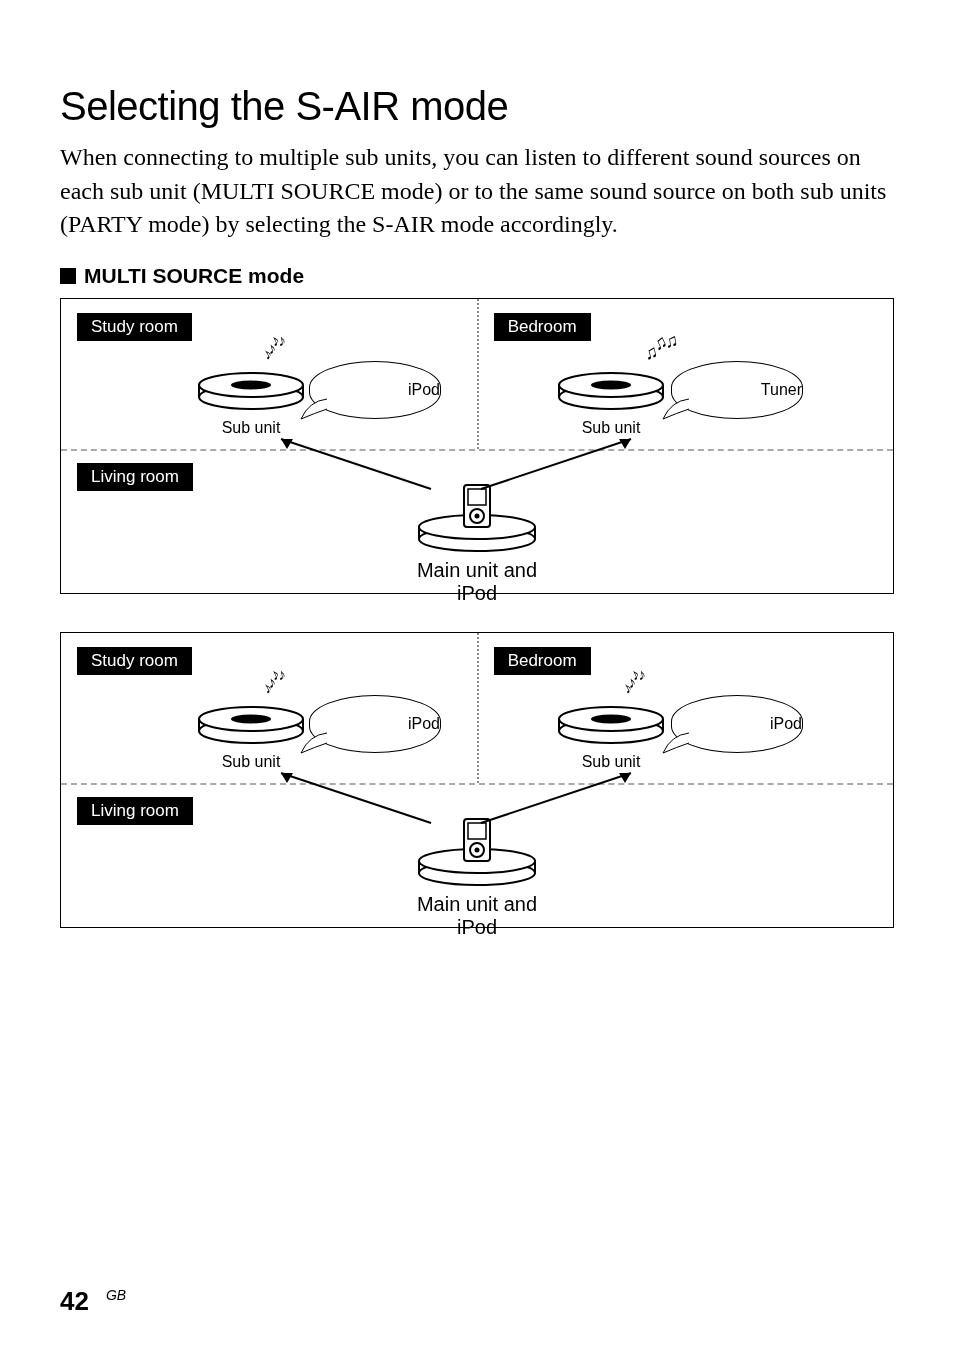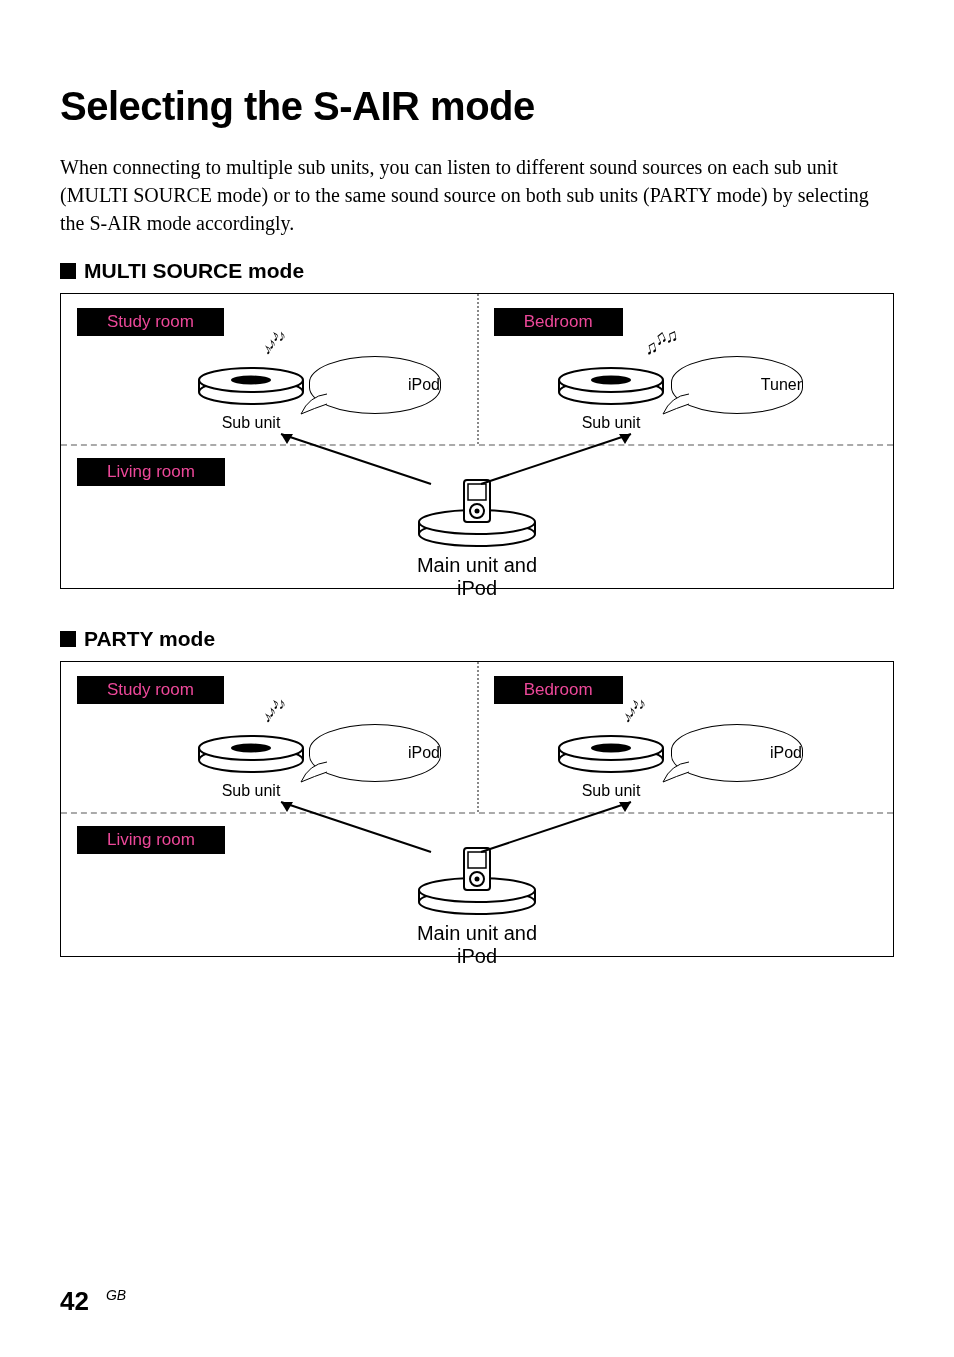--- a/index.html
+++ b/index.html
@@ -32,28 +32,28 @@
     background: #000;
     color: #fff;
     font-size: 30px;
     font-weight: bold;
     padding: 8px 18px 6px 18px;
     letter-spacing: 0.2px;
   }
 
   .title {
     font-size: 40px;
-    font-weight: 700;
-    margin: 24px 0 24px 0;
+    font-weight: 400;
+    margin: 24px 0 12px 0;
     letter-spacing: -0.5px;
     font-family: "Arial Black", Arial, sans-serif;
   }
 
   .body-text {
-    font-size: 20px;
+    font-size: 24px;
     line-height: 1.4;
     margin: 0 0 22px 0;
     font-family: Georgia, "Times New Roman", serif;
   }
 
   .mode-head {
     font-size: 21px;
     font-weight: 800;
     margin: 10px 0 10px 0;
     display: flex;
@@ -72,23 +72,23 @@
   .diagram {
     border: 1px solid #000;
     height: 294px;
     position: relative;
     margin-bottom: 38px;
   }
 
   .room-label {
     position: absolute;
     background: #000;
-    color: #ec4899;
+    color: #ffffff;
     font-size: 17px;
-    padding: 4px 30px;
+    padding: 4px 14px;
     font-family: "Arial Narrow", Arial, sans-serif;
     font-stretch: condensed;
   }
 
   .vert-line {
     position: absolute;
     top: 0;
     left: 50%;
     height: 150px;
     border-left: 2px dotted #888;
@@ -262,24 +262,20 @@
     <svg style="position:absolute; top:130px; left:200px;" width="190" height="70">
       <line x1="170" y1="60" x2="20" y2="10" stroke="#000" stroke-width="2"></line>
       <polygon points="20,10 32,10 26,20" fill="#000"></polygon>
     </svg>
     <svg style="position:absolute; top:130px; left:400px;" width="190" height="70">
       <line x1="20" y1="60" x2="170" y2="10" stroke="#000" stroke-width="2"></line>
       <polygon points="170,10 158,10 164,20" fill="#000"></polygon>
     </svg>
   </div>
 
-  <div class="mode-head">
-    <span class="sq"></span>
-    <span>PARTY mode</span>
-  </div>
 
   <div class="diagram">
     <div class="vert-line"></div>
     <div class="horiz-line"></div>
 
     <div class="room-label" style="top:14px; left:16px;">Study room</div>
     <div class="room-label" style="top:14px; left:52%;">Bedroom</div>
     <div class="room-label" style="top:164px; left:16px;">Living room</div>
 
     <div class="subunit" style="left:130px;">

